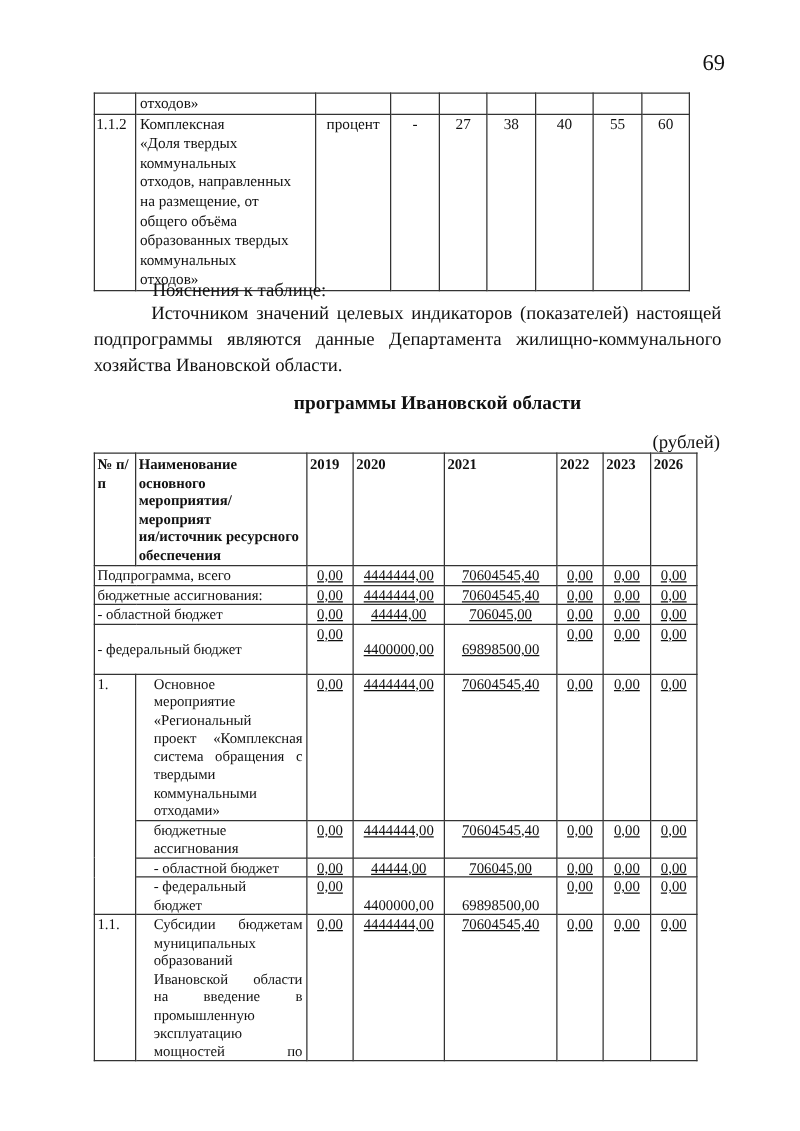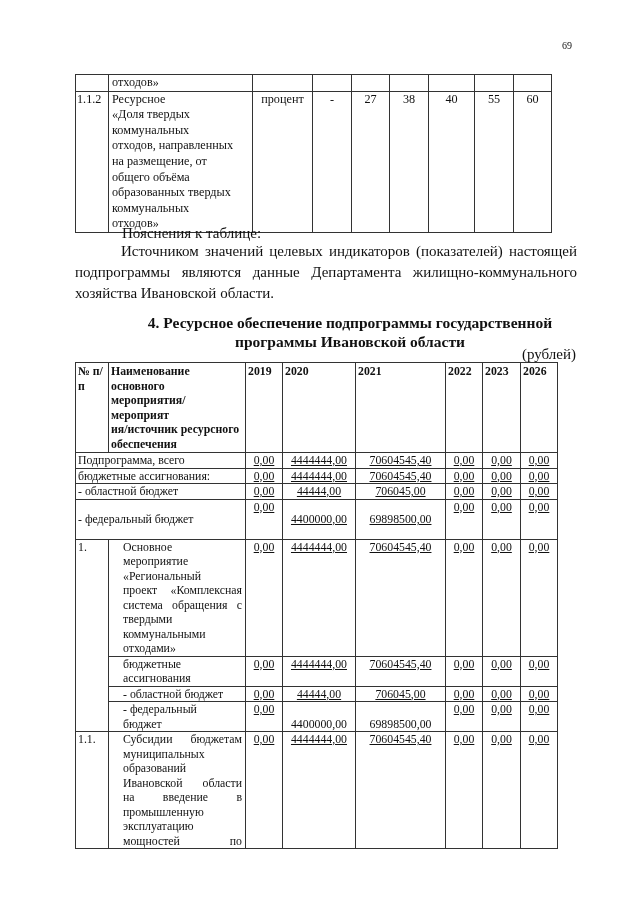--- a/index.html
+++ b/index.html
@@ -1,21 +1,21 @@
 <!DOCTYPE html>
 <html><head>
 <meta charset="utf-8">
 <style>
   html, body { margin: 0; padding: 0; background: #ffffff; }
   body {
     width: 640px; height: 905px; position: relative; overflow: hidden;
     font-family: "Liberation Serif", "DejaVu Serif", serif; color: #111;
   }
   .page-number {
-    position: absolute; left: 562px; top: 40px; font-size: 10px;
+    position: absolute; left: 562px; top: 40px; font-size: 18px;
   }
   table { border-collapse: collapse; position: absolute; table-layout: fixed; }
   td, th { border: 1px solid #333; padding: 0 3px; vertical-align: top; }
 
   
   #tbl-indicators { left: 75px; top: 74px; font-size: 12.2px; line-height: 15.6px; }
   #tbl-indicators td.num { text-align: center; }
 
   .notes-title {
     position: absolute; left: 122px; top: 225px; font-size: 15px;
@@ -68,21 +68,21 @@
     <td class="num"></td>
     <td class="num"></td>
     <td class="num"></td>
     <td class="num"></td>
     <td class="num"></td>
     <td class="num"></td>
   </tr>
   <tr>
     <td style="padding:0 1px;">1.1.2</td>
     <td>
-      <span class="line">Ресурсное</span>
+      <span class="line">Комплексная</span>
       <span class="line">«Доля твердых</span>
       <span class="line">коммунальных</span>
       <span class="line">отходов, направленных</span>
       <span class="line">на размещение, от</span>
       <span class="line">общего объёма</span>
       <span class="line">образованных твердых</span>
       <span class="line">коммунальных</span>
       <span class="line">отходов»</span>
     </td>
     <td style="text-align:center;margin-left:38px;">процент</td>
@@ -93,21 +93,20 @@
     <td class="num">55</td>
     <td class="num">60</td>
   </tr>
 </tbody>
   </table>
 
 <div class="notes-title">Пояснения к таблице:</div>
 <div class="notes-body">Источником значений целевых индикаторов (показателей) настоящей подпрограммы являются данные Департамента жилищно-коммунального хозяйства Ивановской области.</div>
 
 <div class="section-title">
-  <div>4. Ресурсное обеспечение подпрограммы государственной</div>
   <div>программы Ивановской области</div>
 </div>
 <div class="units">(рублей)</div>
 
 <table id="tbl-resources">
   <colgroup>
     <col style="width:33px">
       <col style="width:137px">
       <col style="width:37px">
     <col style="width:73px">

